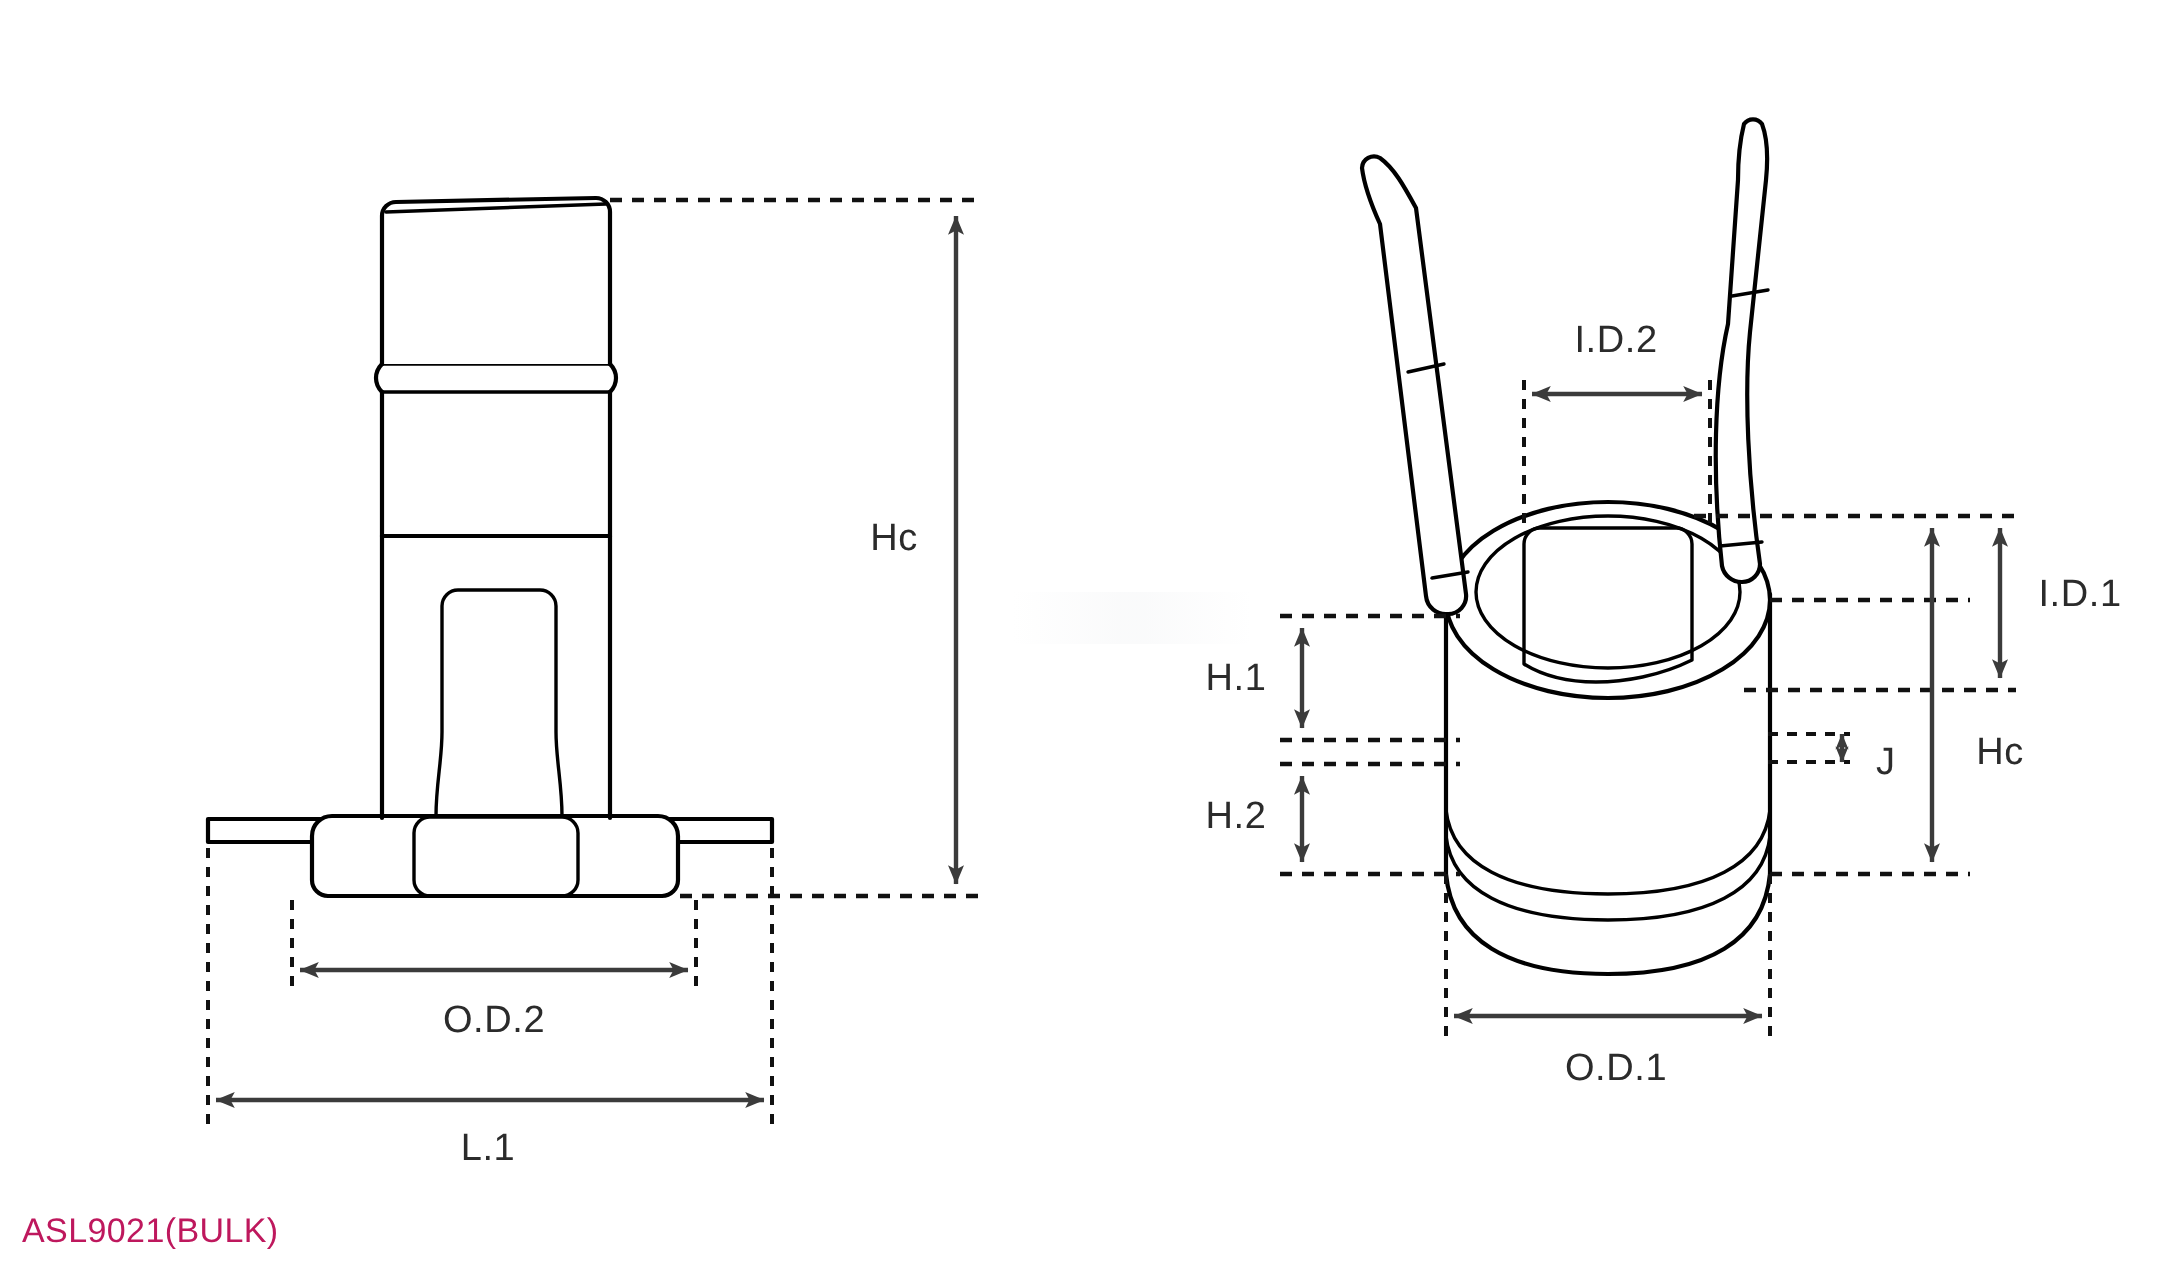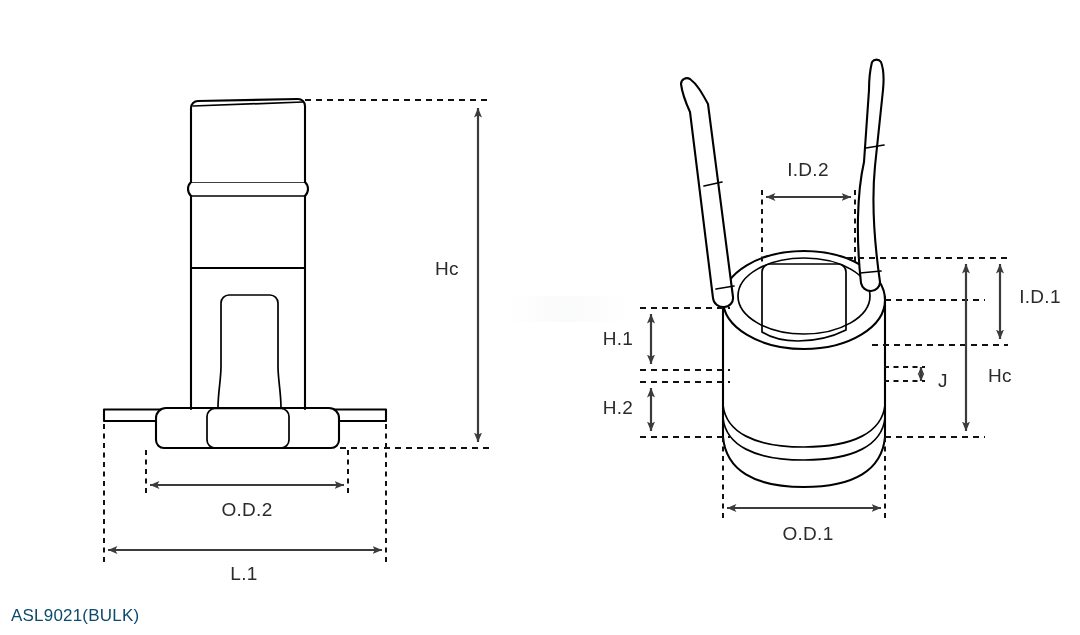--- a/index.html
+++ b/index.html
@@ -63,21 +63,21 @@
     font-size: 19px;
     fill: #2b2b2b;
     letter-spacing: 0.3px;
   }
   .part-number {
     position: absolute;
     left: 11px;
     top: 606px;
     font-family: "Liberation Sans", sans-serif;
     font-size: 17px;
-    color: #0c4a6e;
+    color: #be185d;
     letter-spacing: 0.2px;
     white-space: nowrap;
     text-align: center;
   }
   .watermark {
     position: absolute;
     left: 506px;
     top: 296px;
     width: 120px;
     height: 26px;

